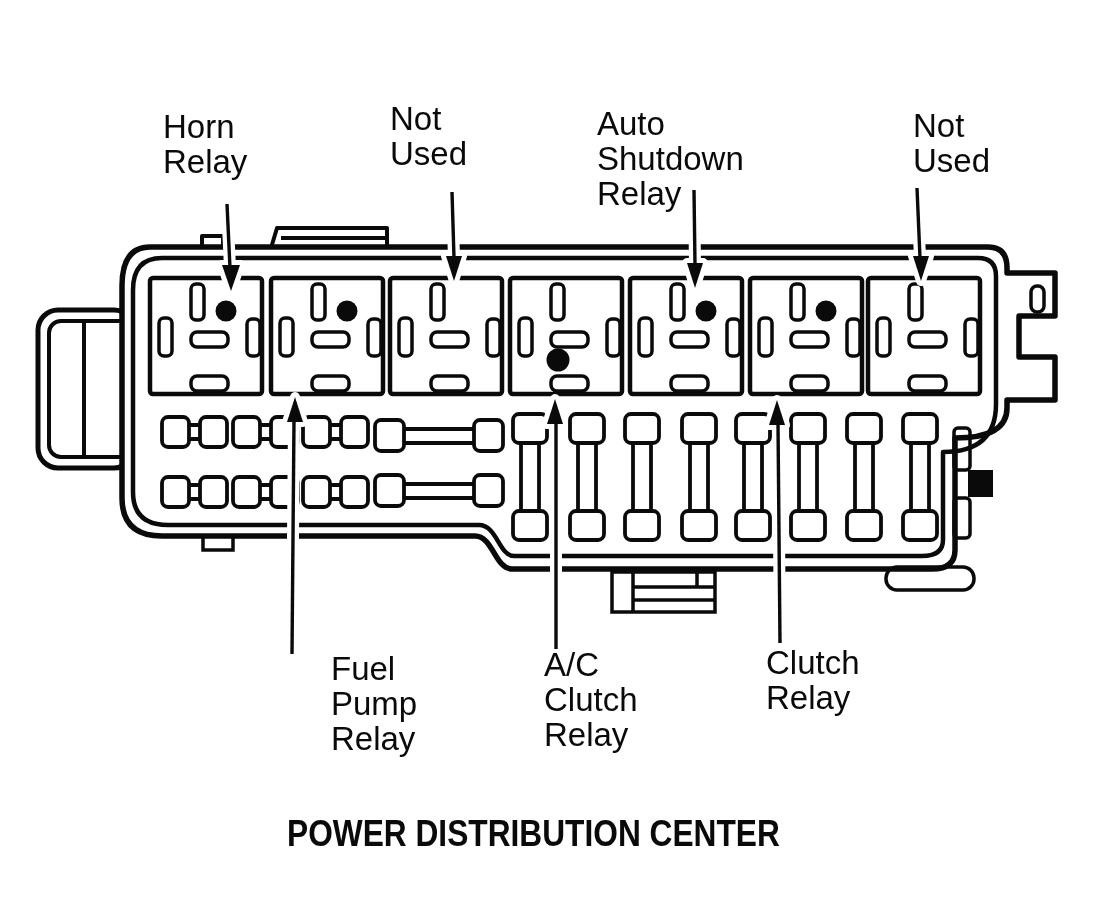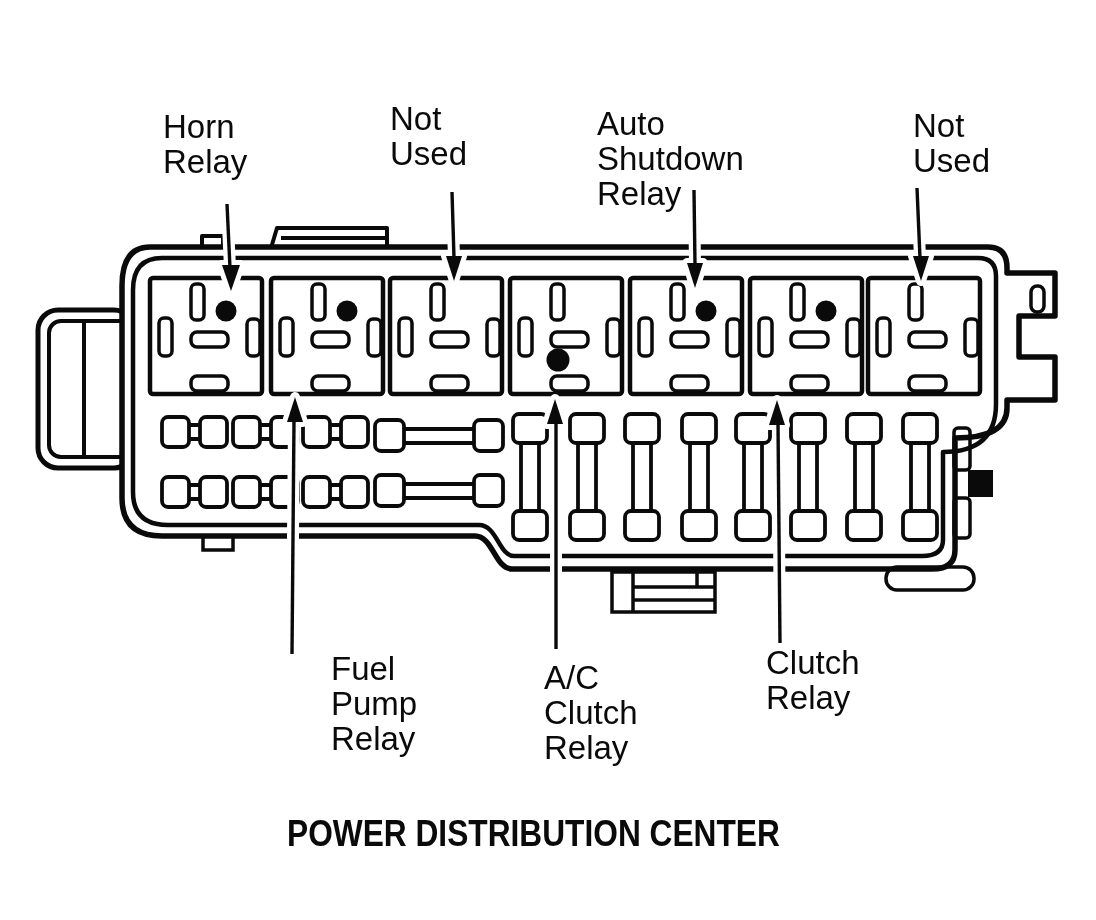--- a/index.html
+++ b/index.html
@@ -240,19 +240,19 @@
   <div class="callout" style="left:390px; top:101px;">Not
 Used</div>
   <div class="callout" style="left:597px; top:71px;margin-top:35px;">Auto
 Shutdown
 Relay</div>
   <div class="callout" style="left:913px; top:108px;">Not
 Used</div>
   <div class="callout" style="left:287px; top:651px;margin-left:44px;">Fuel
 Pump
 Relay</div>
-  <div class="callout" style="left:544px; top:647px;margin-top:13px;">A/C
+  <div class="callout" style="left:544px; top:647px;">A/C
 Clutch
 Relay</div>
   <div class="callout" style="left:766px; top:645px;">Clutch
 Relay</div>
   <div class="title" style="left:287px; top:813px;">POWER DISTRIBUTION CENTER</div>
 </div>
 
 </body></html>

